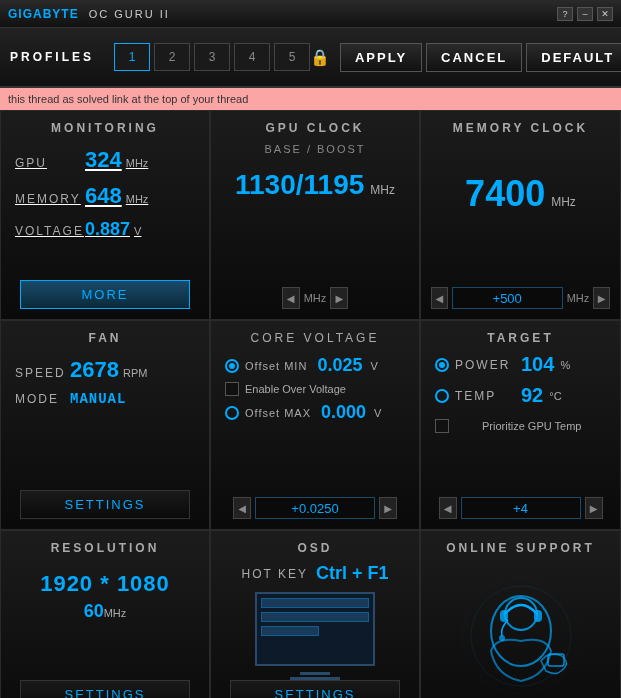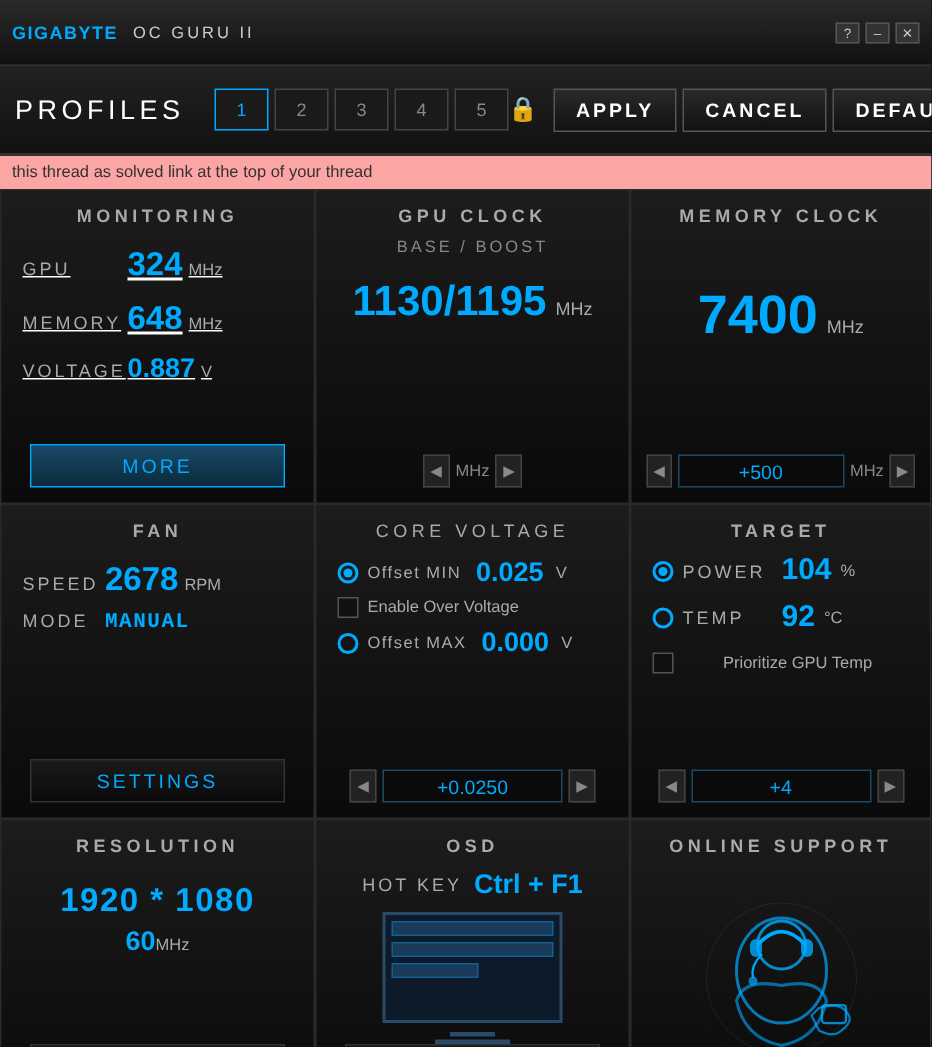--- a/index.html
+++ b/index.html
@@ -8,21 +8,21 @@
       height: 698px;
       background: #1a1a1a;
       font-family: Arial, sans-serif;
       overflow: hidden;
       color: #fff;
     }
 
     
     .title-bar {
       background: linear-gradient(to bottom, #2a2a2a, #111);
-      height: 44px;
+      height: 28px;
       display: flex;
       align-items: center;
       padding: 0 8px;
       border-bottom: 1px solid #333;
     }
     .title-bar-logo {
       color: #00aaff;
       font-weight: bold;
       font-size: 12px;
       letter-spacing: 1px;
@@ -56,23 +56,23 @@
       background: linear-gradient(to bottom, #222, #111);
       height: 60px;
       display: flex;
       align-items: center;
       padding: 0 10px;
       border-bottom: 2px solid #333;
       position: relative;
     }
     .profiles-title {
       color: #fff;
-      font-size: 18px;
+      font-size: 12px;
       letter-spacing: 3px;
-      font-weight: normal;
+      font-weight: bold;
       margin-right: 20px;
     }
     .profile-tabs {
       display: flex;
       gap: 4px;
       flex: 1;
     }
     .profile-tab {
       background: #1a1a1a;
       border: 1px solid #444;

